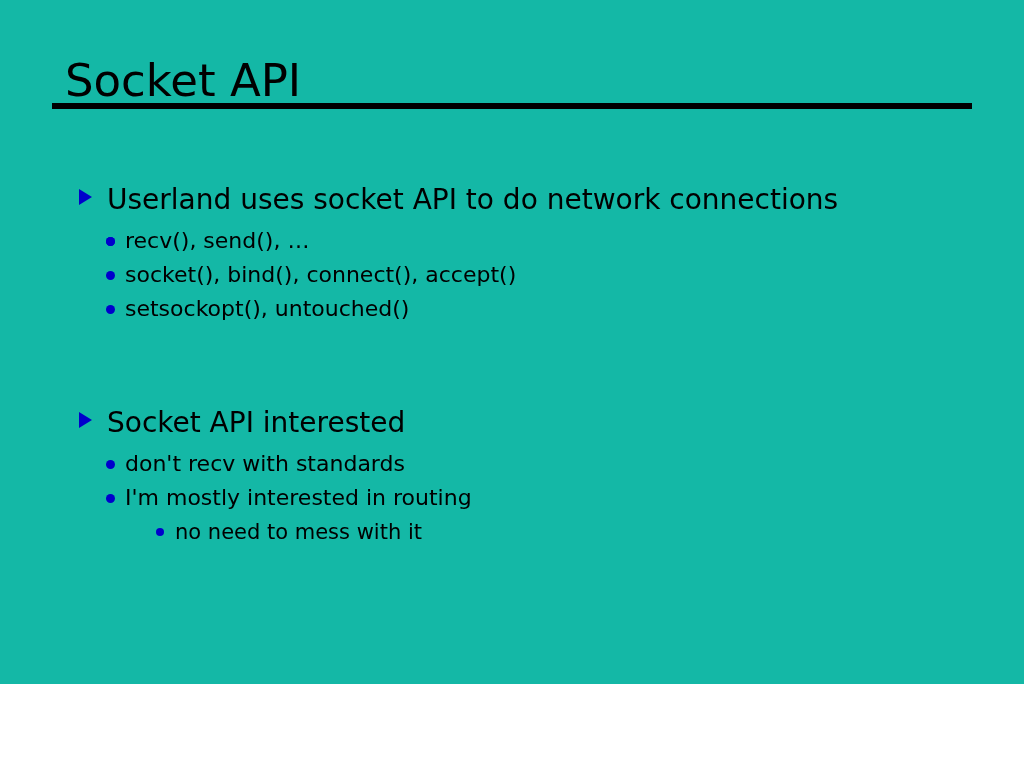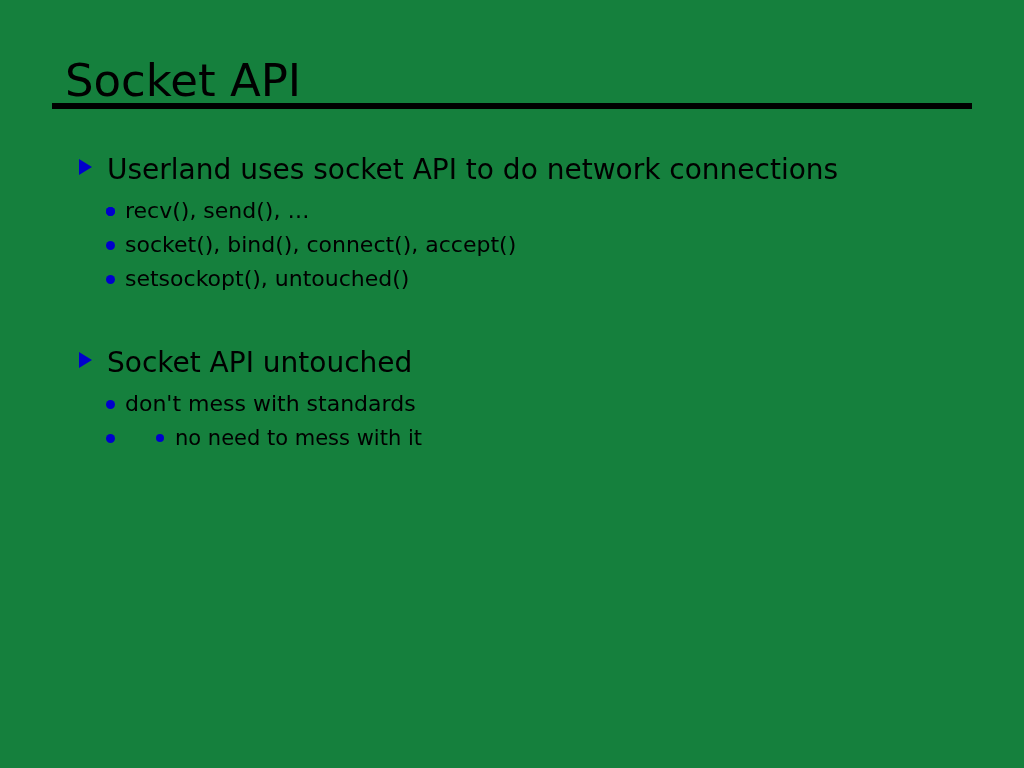--- a/index.html
+++ b/index.html
@@ -10,22 +10,22 @@
     width: 1024px;
     height: 768px;
     background: #ffffff;
     font-family: "DejaVu Sans", sans-serif;
     overflow: hidden;
   }
 
   .slide {
     position: relative;
     width: 1024px;
-    height: 768px;
-    background: #15803d;
+    height: 684px;
+    background: #14b8a6;
   }
 
   
   .slide-title {
     position: absolute;
     left: 65px;
     top: 55px;
     font-size: 45px;
     line-height: 52px;
     color: #000000;
@@ -59,20 +59,21 @@
   }
 
   
   .lvl1 {
     position: relative;
     padding-left: 107px;
     padding-right: 60px;
     font-size: 28px;
     line-height: 49px;
     color: #000000;
+    margin-top: 30px;
   }
   .lvl1 .marker {
     position: absolute;
     left: 79px;
     top: 14px;
     width: 0;
     height: 0;
     border-top: 8px solid transparent;
     border-bottom: 8px solid transparent;
     border-left: 13px solid #0000CC;
@@ -158,30 +159,31 @@
       </div>
 
     </div>
 
     <div class="block-gap"></div>
 
     <div class="block">
 
       <div class="lvl1">
         <span class="marker"></span>
-        <span class="text">Socket API untouched</span>
+        <span class="text">Socket API interested</span>
       </div>
 
       <div class="lvl2">
         <span class="marker"></span>
-        <span class="text">don't mess with standards</span>
+        <span class="text">don't recv with standards</span>
       </div>
 
       <div class="lvl2">
         <span class="marker"></span>
+        <span class="text">I'm mostly interested in routing</span>
       </div>
 
       <div class="lvl3">
         <span class="marker"></span>
         <span class="text">no need to mess with it</span>
       </div>
 
     </div>
 
   </div>

